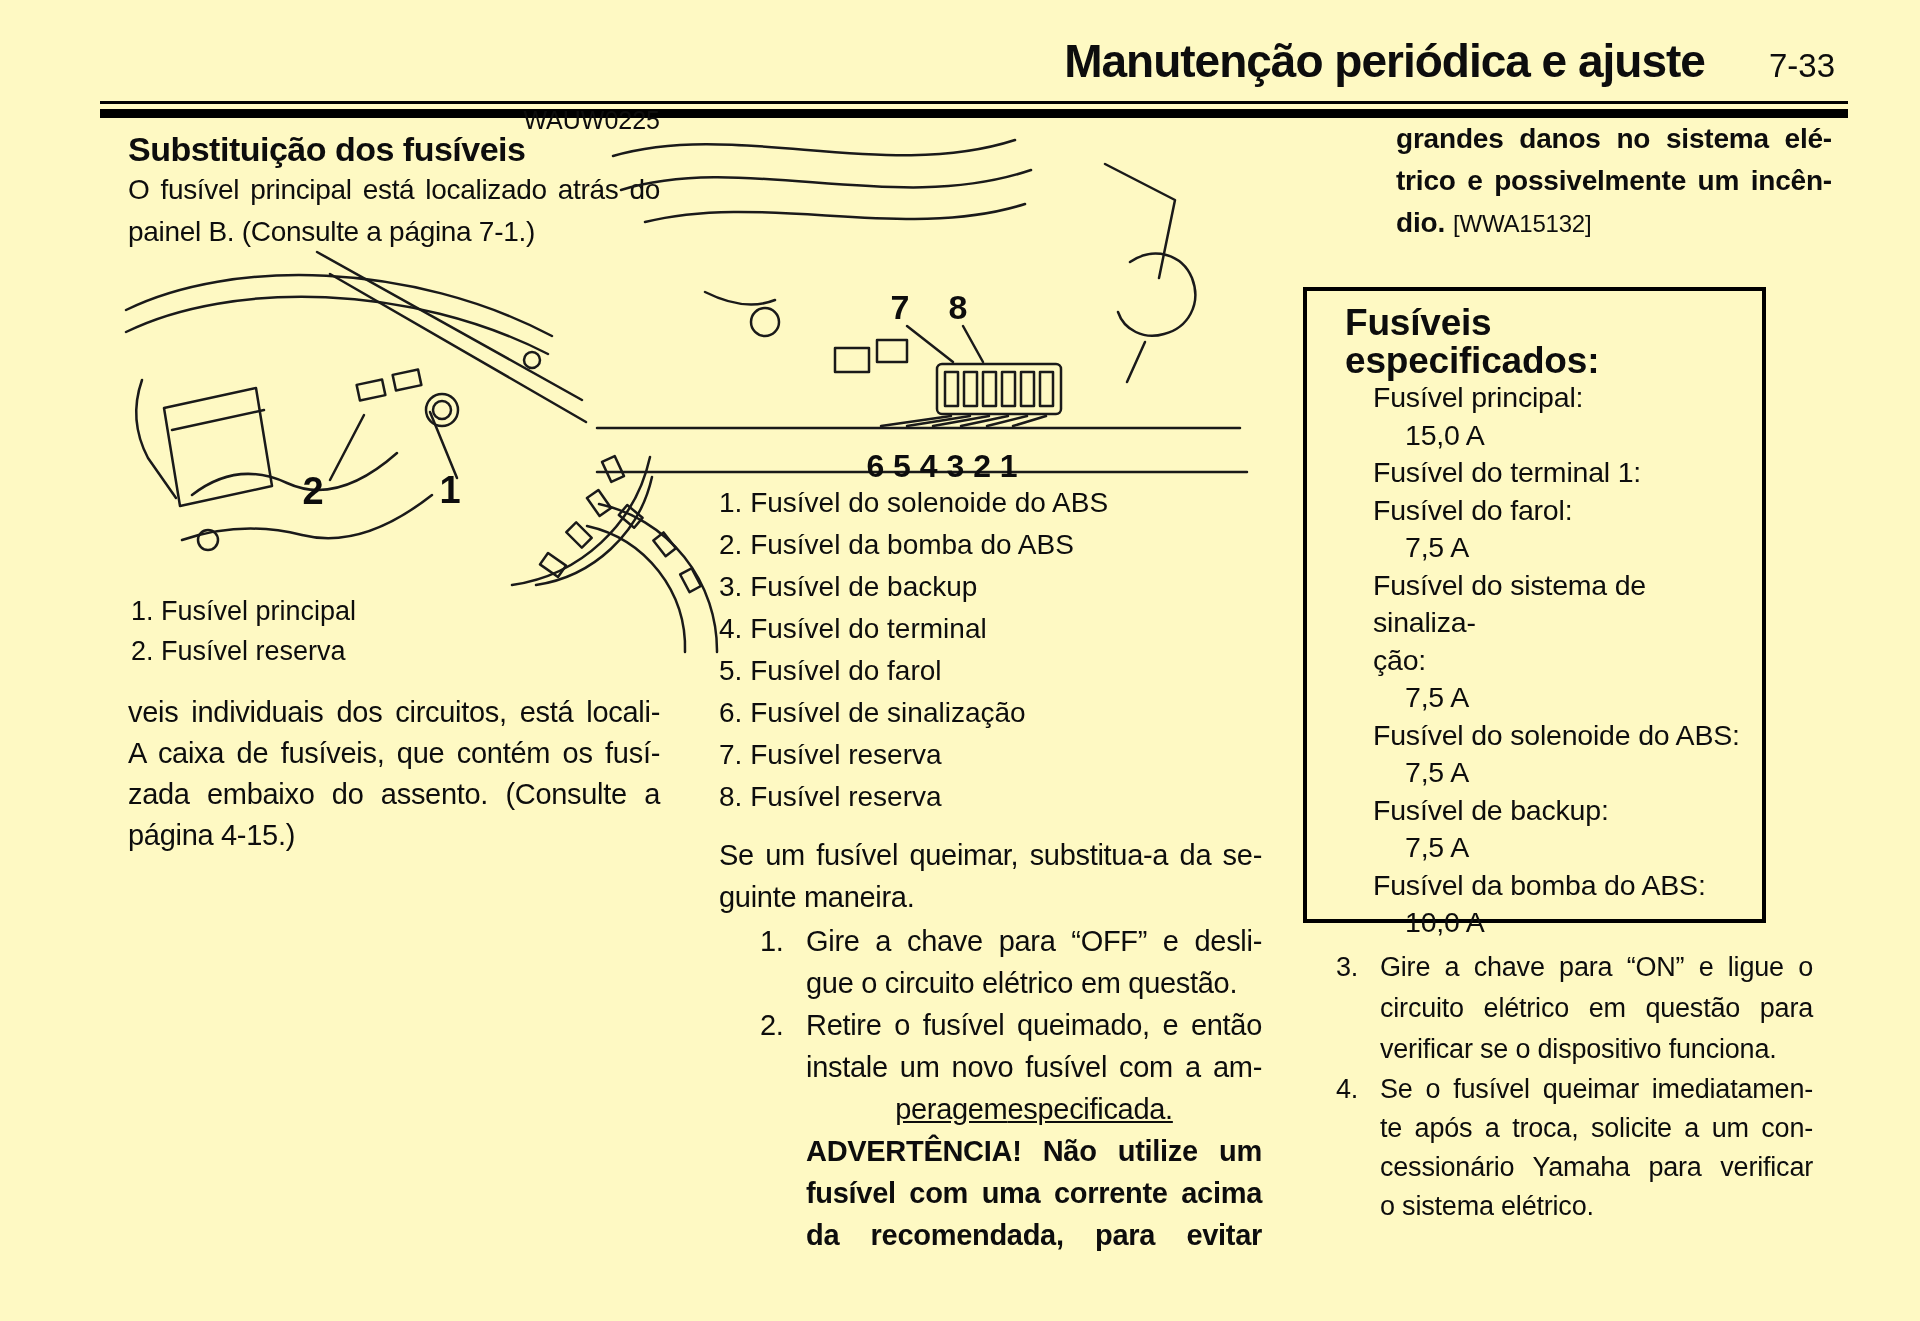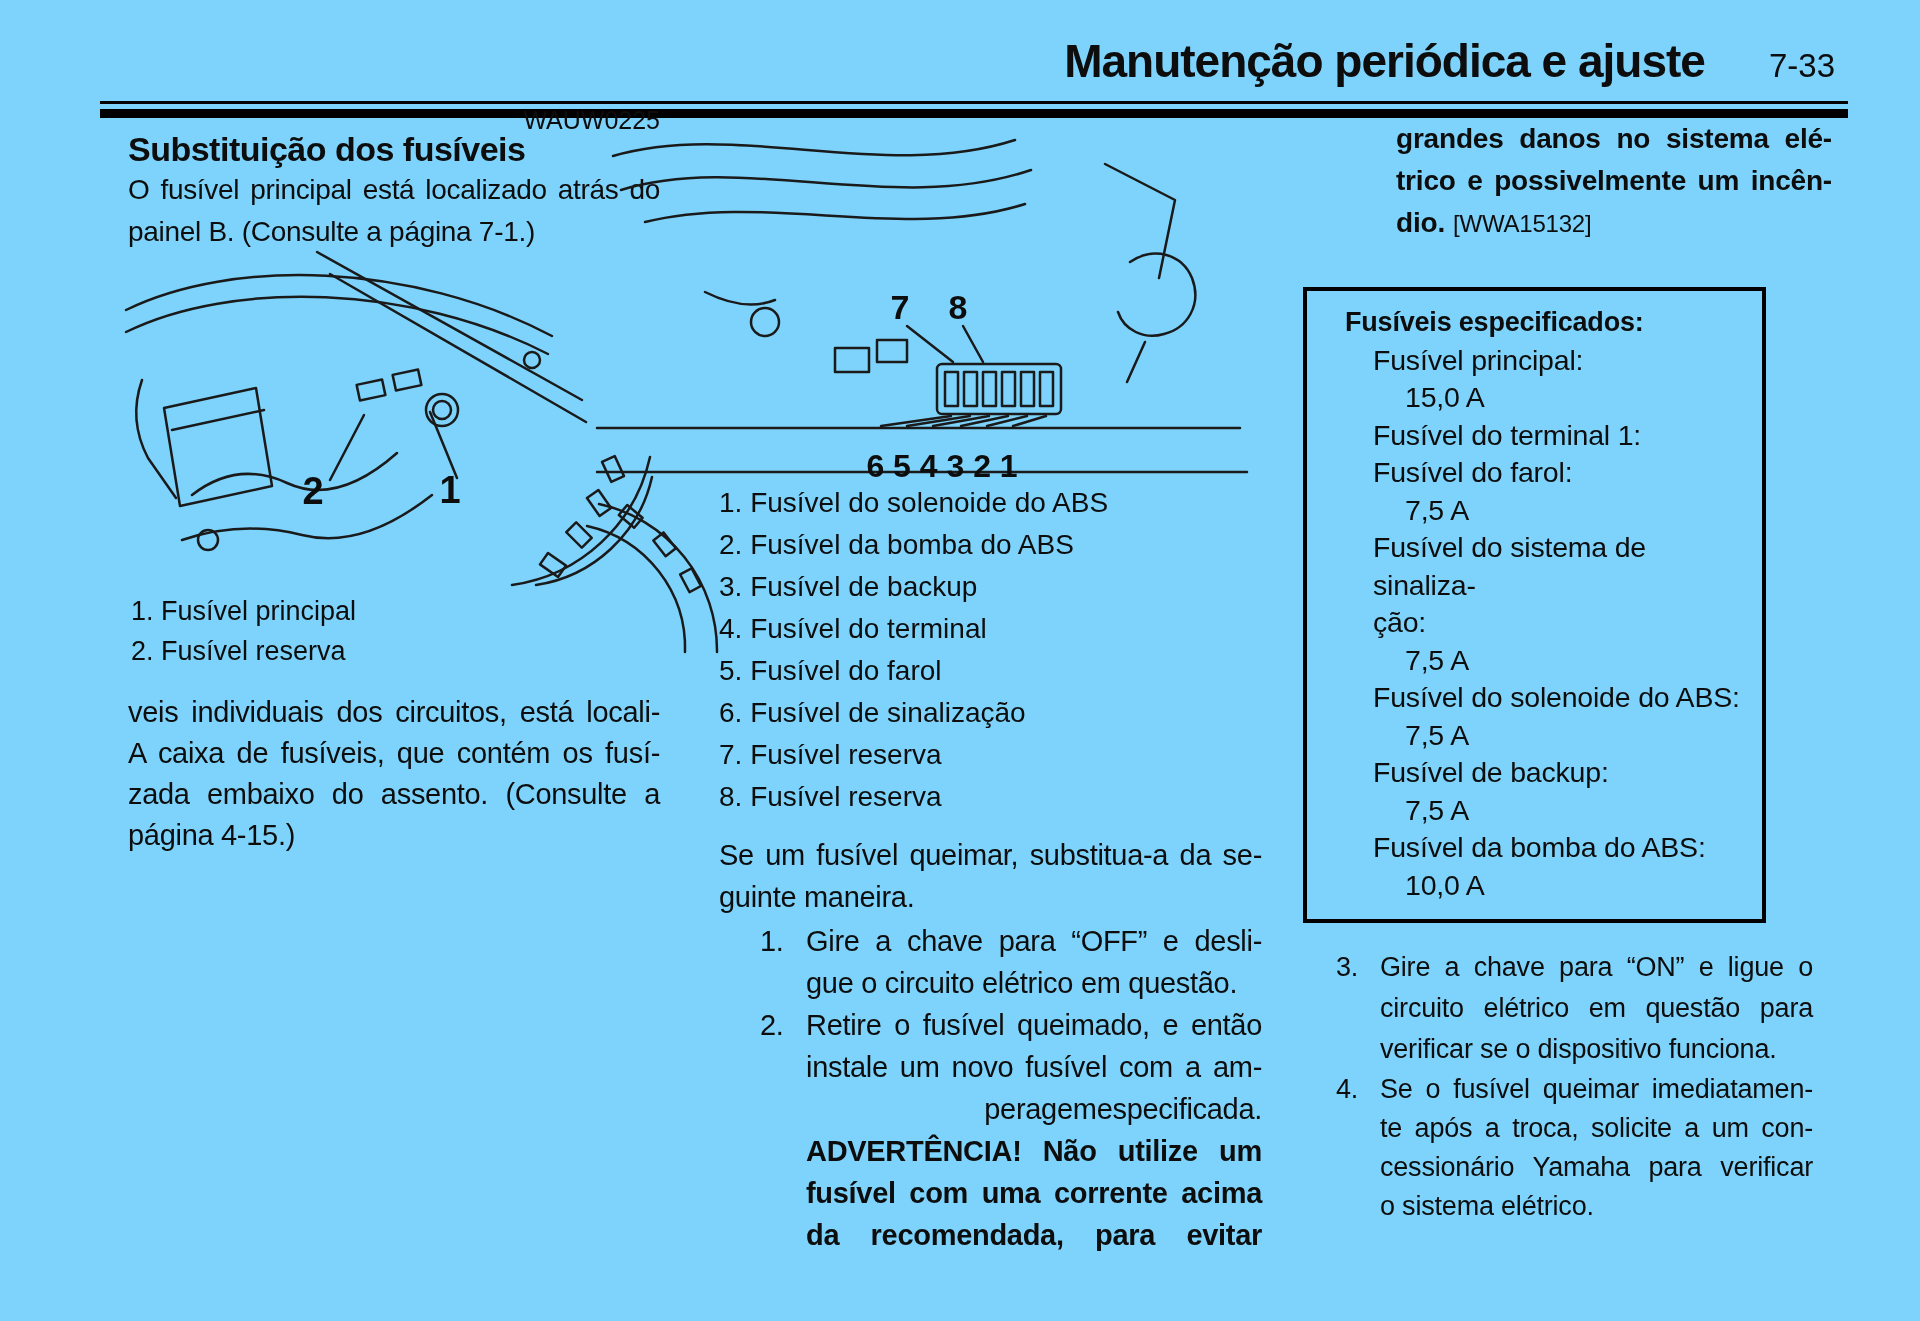--- a/index.html
+++ b/index.html
@@ -1,17 +1,17 @@
 <!DOCTYPE html>
 <html><head>
 <meta charset="utf-8">
 <style>
   html,body{margin:0;padding:0;background:#e8e8e8;}
   .page{
-    position:relative; width:1920px; height:1321px; background:#7dd3fc;
+    position:relative; width:1920px; height:1321px; background:#fef9c3;
     font-family:"Liberation Sans","DejaVu Sans",sans-serif; color:#0d0d0d;
     overflow:hidden;
   }
   .abs{position:absolute;}
   
   .hdr{position:absolute; right:85px; top:34px; display:flex; align-items:baseline; gap:64px;}
   .hdr-title{font-size:46px; font-weight:bold; letter-spacing:-1px;}
   .hdr-page{font-size:33px;}
   .rule-thin{position:absolute; left:100px; top:101px; width:1748px; height:3px; background:#000;}
   .rule-thick{position:absolute; left:100px; top:109px; width:1748px; height:9px; background:#000;}
@@ -24,27 +24,27 @@
   .para1{left:128px; top:169px; width:532px; font-size:28px; line-height:42px; letter-spacing:-0.3px;}
   .captions1{left:131px; top:591px; font-size:27px; line-height:40px;}
   .para2{left:128px; top:692px; width:532px; font-size:29px; line-height:41px; letter-spacing:-0.3px;}
   
   .fuselist{left:719px; top:482px; font-size:28px; line-height:42px;}
   .para3{left:719px; top:834px; width:543px; font-size:29px; line-height:42px; letter-spacing:-0.3px;}
   .step{display:flex;}
   .step-num{flex:0 0 46px; width:46px;}
   .step-body{flex:1;}
   .mstep{left:760px; width:502px; font-size:29px; line-height:42px; letter-spacing:-0.3px;}
-  .spread{display:flex; justify-content:flex-end;}
+  .spread{display:flex; justify-content:center;text-decoration:underline;}
   
   .warning{left:1396px; top:118px; width:436px; font-size:28px; font-weight:bold; line-height:42px; letter-spacing:-0.2px;}
   .wref{font-weight:normal; font-size:24px; margin-left:8px;}
   .spec-box{left:1303px; top:287px; width:463px; height:636px; border:4px solid #000;
     box-sizing:border-box; padding:13px 14px 0 38px; font-size:28.5px; line-height:37.5px; letter-spacing:-0.2px;}
-  .spec-title{font-weight:bold; font-size:27px;}
+  .spec-title{font-weight:bold; font-size:37px;}
   .lv1{padding-left:28px;}
   .lv2{padding-left:60px;}
   .rstep{font-size:27px; letter-spacing:-0.2px;}
   .rstep .step-num{flex:0 0 44px; width:44px;}
   .step3{left:1336px; top:947px; width:477px; line-height:41px;}
   .step4{left:1336px; top:1070px; width:477px; line-height:39px;}
   
   .fig{position:absolute;}
   .fig svg{display:block;}
   .figlabel{position:absolute; font-weight:bold; text-align:center;}

